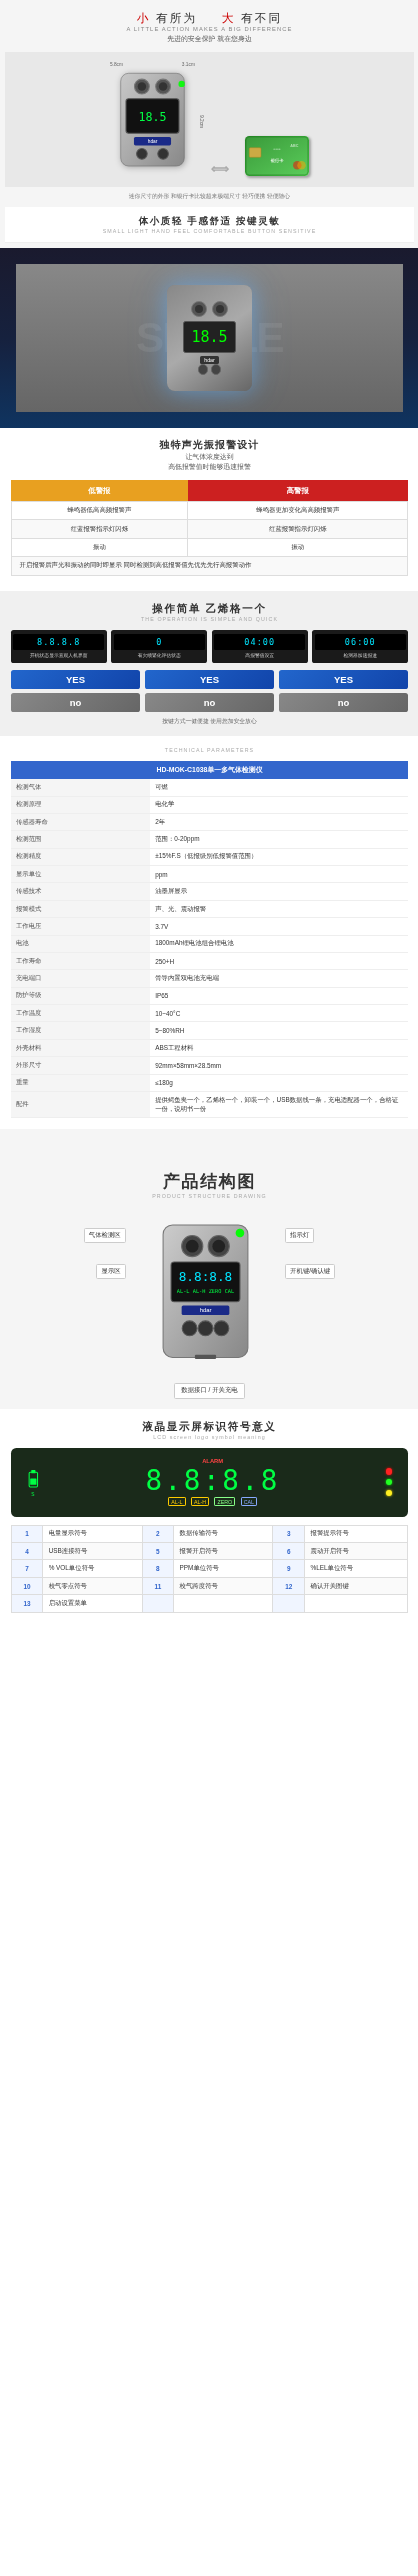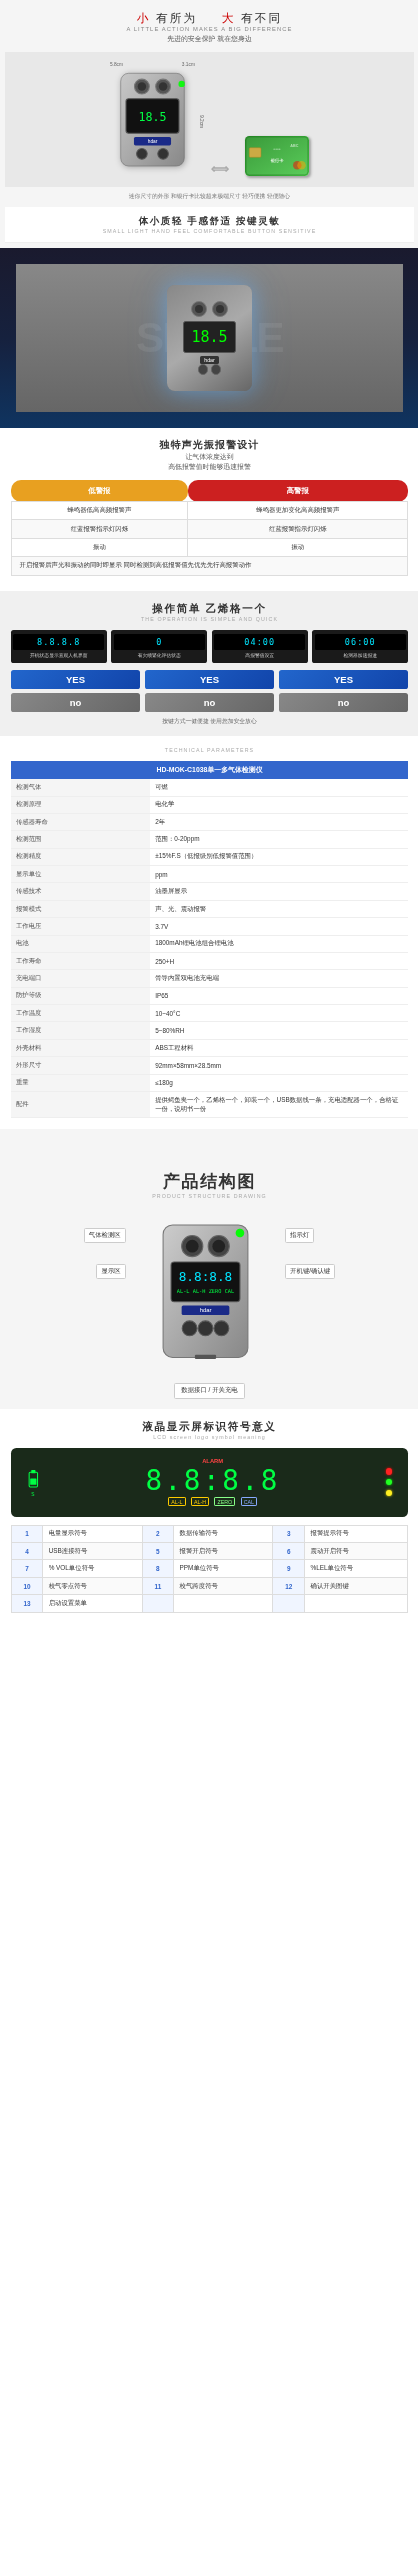--- a/index.html
+++ b/index.html
@@ -97,21 +97,20 @@
     .alert-table {
       width: 100%;
       border-collapse: collapse;
       margin: 5.3px 0;
     }
     .alert-table th {
       padding: 5.3px;
       text-align: center;
       font-size: 7.4px;
       color: #fff;
-      border-radius: 10px;
     }
     .alert-table th.low { background: #e8a020; }
     .alert-table th.high { background: #cc2020; }
     .alert-table td {
       padding: 4.2px 6.4px;
       border: 0.5px solid #ddd;
       font-size: 6.4px;
       text-align: center;
     }
     .alert-table tr:nth-child(even) td { background: #f9f9f9; }

